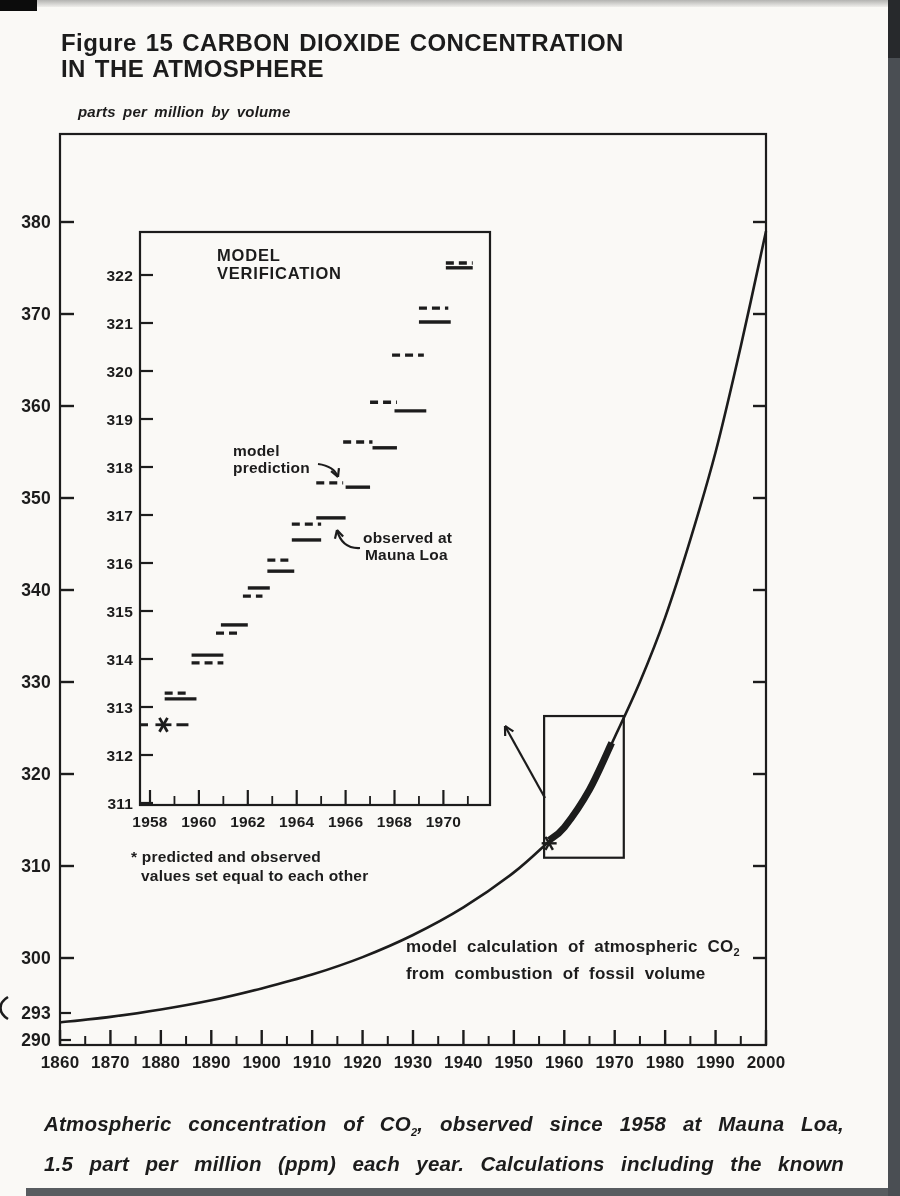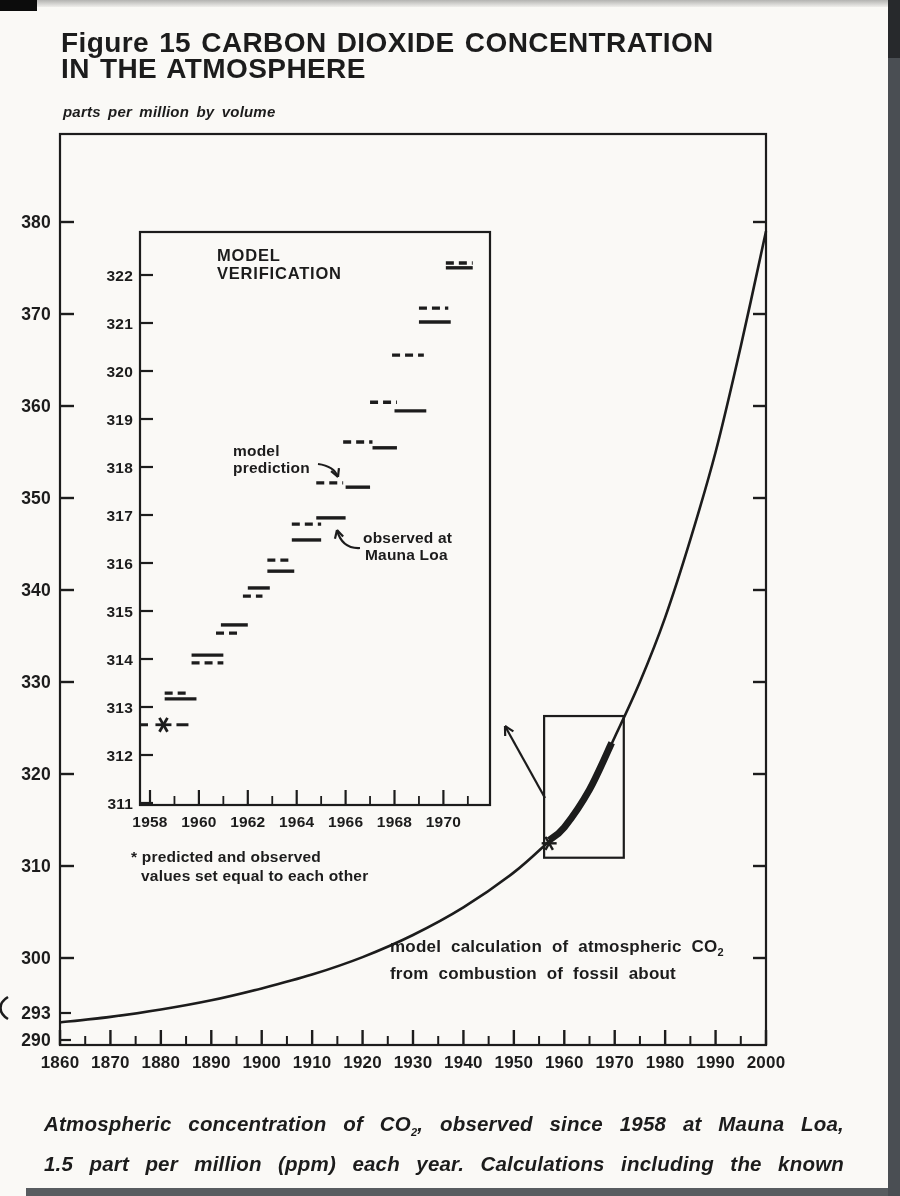--- a/index.html
+++ b/index.html
@@ -4,25 +4,25 @@
 <style>
   html,body{margin:0;padding:0;}
   #page{position:relative;width:900px;height:1196px;background:#faf9f6;overflow:hidden;
         font-family:"Liberation Sans",sans-serif;color:#1c1c1c;}
   .edge{position:absolute;}
   #topband{left:0;top:0;width:888px;height:7px;background:linear-gradient(#b3b3b1,#efeeeb);}
   #topleftbar{left:0;top:0;width:37px;height:11px;background:#0c0c0c;}
   #rightstrip{left:888px;top:0;width:12px;height:1196px;background:#4a4e53;}
   #rightstriptop{left:888px;top:0;width:12px;height:58px;background:#27292c;}
   #bottombar{left:26px;top:1188px;width:862px;height:8px;background:#585c60;}
-  #title{position:absolute;left:61px;top:30px;font-size:28px;font-weight:700;line-height:26px;
+  #title{position:absolute;left:61px;top:30px;font-size:24px;font-weight:700;line-height:26px;
          letter-spacing:.4px;word-spacing:2px;}
-  #units{position:absolute;left:63px;top:103px;font-size:15px;font-weight:700;font-style:italic;
+  #units{position:absolute;left:78px;top:103px;font-size:15px;font-weight:700;font-style:italic;
          word-spacing:3px;letter-spacing:.2px;}
-  #anno-main{position:absolute;left:390px;top:936px;font-size:17px;font-weight:700;
+  #anno-main{position:absolute;left:406px;top:936px;font-size:17px;font-weight:700;
              line-height:22px;word-spacing:5px;letter-spacing:.2px;}
   #anno-main sub,.cap sub{font-size:11px;}
   #caption{position:absolute;left:44px;top:1108px;width:800px;font-size:20.5px;font-weight:700;
            font-style:italic;line-height:31px;letter-spacing:.2px;}
   .cap{text-align:justify;-moz-text-align-last:justify;text-align-last:justify;font-style:italic;}
   svg{position:absolute;left:0;top:0;}
   svg text{fill:#1c1c1c;font-family:"Liberation Sans",sans-serif;font-weight:700;}
 </style>
 </head>
 <body>
@@ -208,21 +208,21 @@
 
   <div id="title">
     <div>Figure 15 CARBON DIOXIDE CONCENTRATION</div>
     <div>IN THE ATMOSPHERE</div>
   </div>
 
   <div id="units">parts per million by volume</div>
 
   <div id="anno-main">
     <div><span>model calculation of atmospheric CO</span><sub>2</sub></div>
-    <div>from combustion of fossil about</div>
+    <div>from combustion of fossil volume</div>
   </div>
 
   <div id="caption">
     <div class="cap"><span>Atmospheric concentration of CO</span><sub>2</sub><span>, observed since 1958 at Mauna Loa,</span></div>
     <div class="cap">1.5 part per million (ppm) each year. Calculations including the known</div>
   </div>
 
   <div id="topband" class="edge"></div>
   <div id="topleftbar" class="edge"></div>
   <div id="rightstrip" class="edge"></div>

